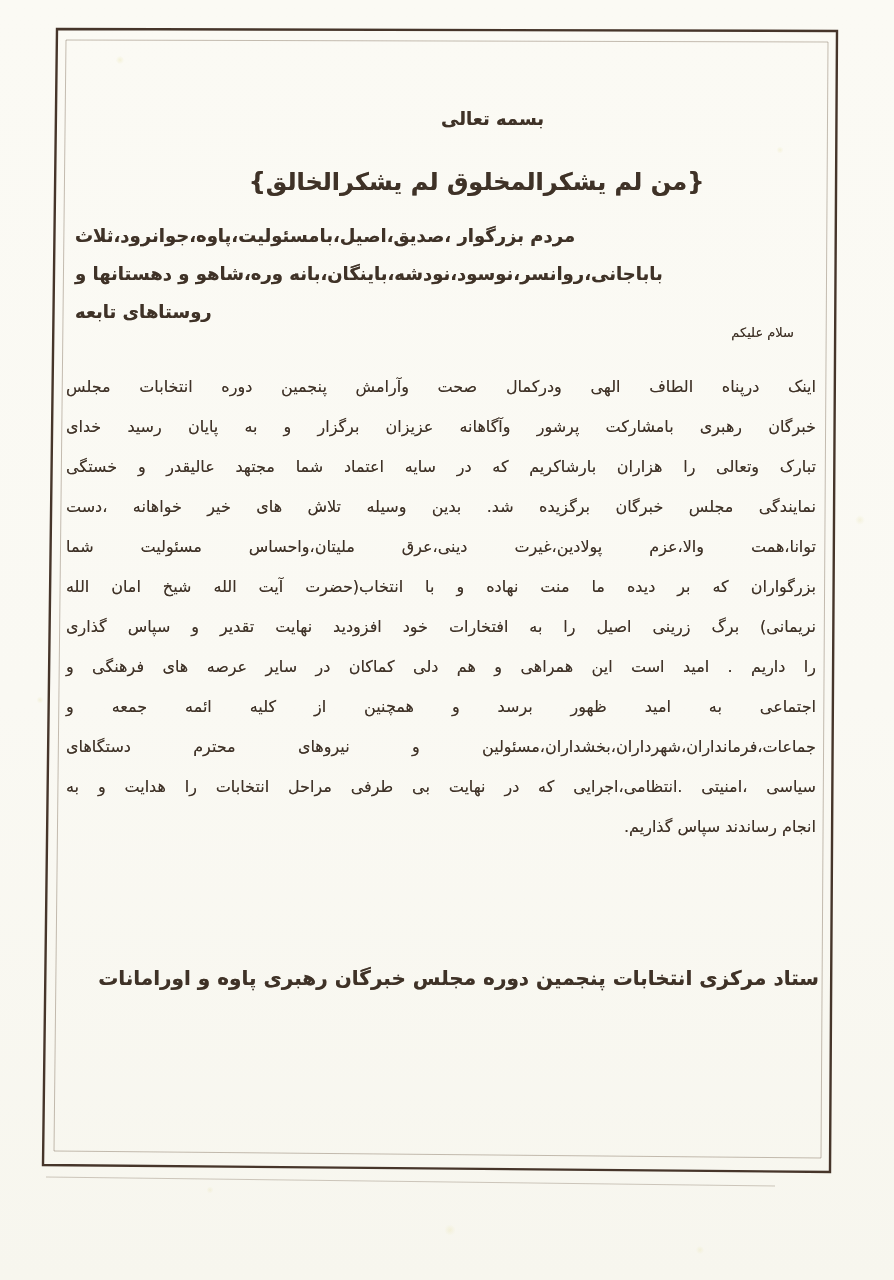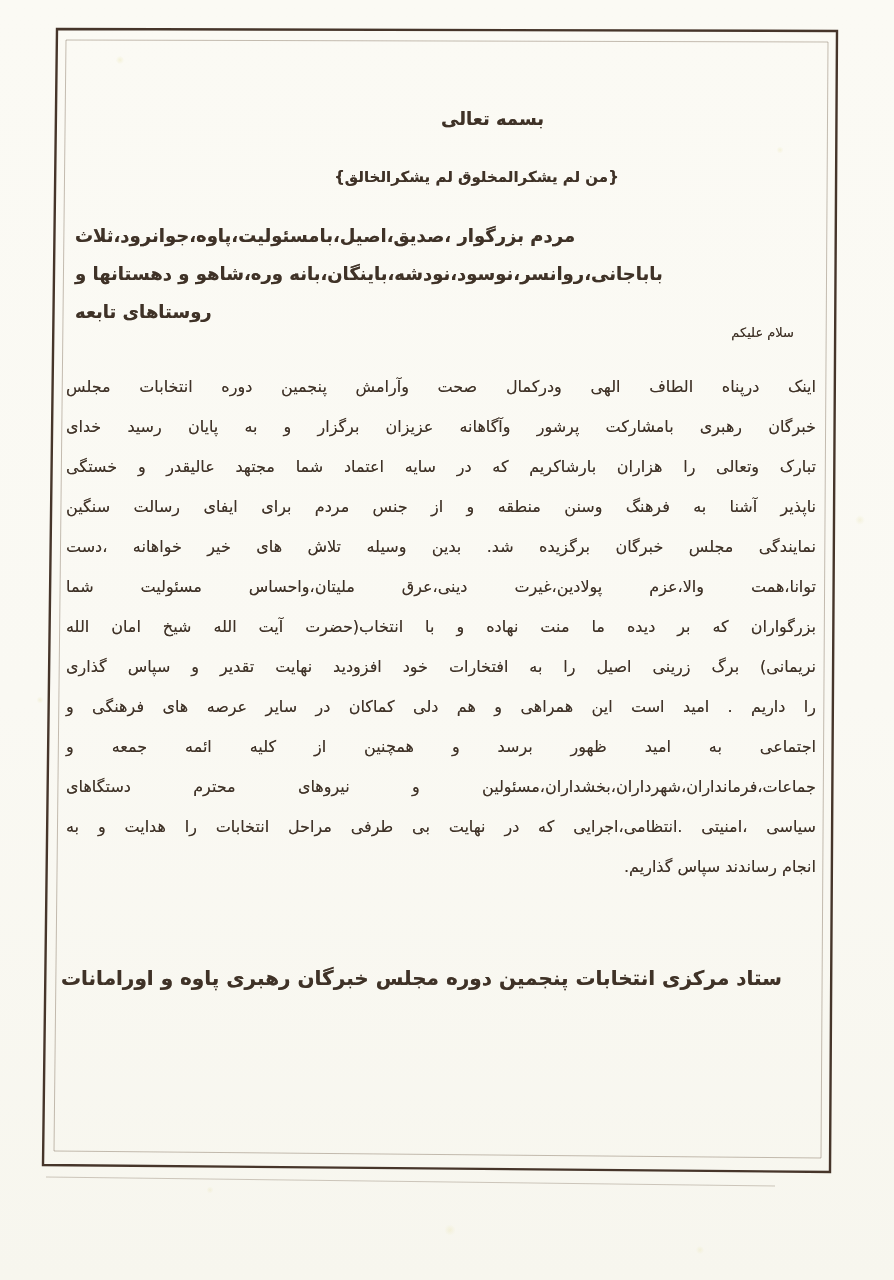--- a/index.html
+++ b/index.html
@@ -48,21 +48,21 @@
     top: 108px; left: 75px; right: 60px;
     text-align: center;
     font-size: 18px;
     font-weight: bold;
     transform: translateX(38px);
   }
   .quote {
     position: absolute;
     top: 168px; left: 75px; right: 60px;
     text-align: center;
-    font-size: 15px;
+    font-size: 24px;
     font-weight: bold;
     transform: translateX(22px);
   }
   .audience {
     position: absolute;
     top: 217px; left: 75px; right: 75px;
     text-align: left;
     font-size: 18px;
     font-weight: bold;
   }
@@ -86,21 +86,21 @@
     white-space: nowrap;
     overflow: visible;
   }
   .body-line.short {
     text-align: right;
     text-align-last: right;
   }
   .signature {
     position: absolute;
     top: 948px; left: 61px; right: 75px;
-    text-align: left;
+    text-align: right;
     font-size: 20px;
     font-weight: bold;
   }
   .signature .sig-line { line-height: 60px; }
   .signature .sig-2 { transform: translateX(-52px); }
 </style>
 </head>
 <body>
 
 <div class="paper">
@@ -122,21 +122,20 @@
       <div class="aud-line">باباجانی،روانسر،نوسود،نودشه،باینگان،بانه وره،شاهو و دهستانها و</div>
       <div class="aud-line">روستاهای تابعه</div>
     </div>
 
     <div class="salutation">سلام علیکم</div>
 
     <div class="body-block">
       <div class="body-line">اینک درپناه الطاف الهی ودرکمال صحت وآرامش پنجمین دوره انتخابات مجلس</div>
       <div class="body-line">خبرگان رهبری بامشارکت پرشور وآگاهانه عزیزان برگزار و به پایان رسید خدای</div>
       <div class="body-line">تبارک وتعالی را هزاران بارشاکریم که در سایه اعتماد شما مجتهد عالیقدر و خستگی</div>
-      <div class="body-line">ناپذیر آشنا به فرهنگ وسنن منطقه و از جنس مردم برای ایفای رسالت سنگین</div>
       <div class="body-line">نمایندگی مجلس خبرگان برگزیده شد. بدین وسیله تلاش های خیر خواهانه ،دست</div>
       <div class="body-line">توانا،همت والا،عزم پولادین،غیرت دینی،عرق ملیتان،واحساس مسئولیت شما</div>
       <div class="body-line">بزرگواران که بر دیده ما منت نهاده و با انتخاب(حضرت آیت الله شیخ امان الله</div>
       <div class="body-line">نریمانی) برگ زرینی اصیل را به افتخارات خود افزودید نهایت تقدیر و سپاس گذاری</div>
       <div class="body-line">را داریم . امید است این همراهی و هم دلی کماکان در سایر عرصه های فرهنگی و</div>
       <div class="body-line">اجتماعی به امید ظهور برسد و همچنین از کلیه ائمه جمعه و</div>
       <div class="body-line">جماعات،فرمانداران،شهرداران،بخشداران،مسئولین و نیروهای محترم دستگاهای</div>
       <div class="body-line">سیاسی ،امنیتی .انتظامی،اجرایی که در نهایت بی طرفی مراحل انتخابات را هدایت و به</div>
       <div class="body-line short">انجام رساندند سپاس گذاریم.</div>
     </div>

